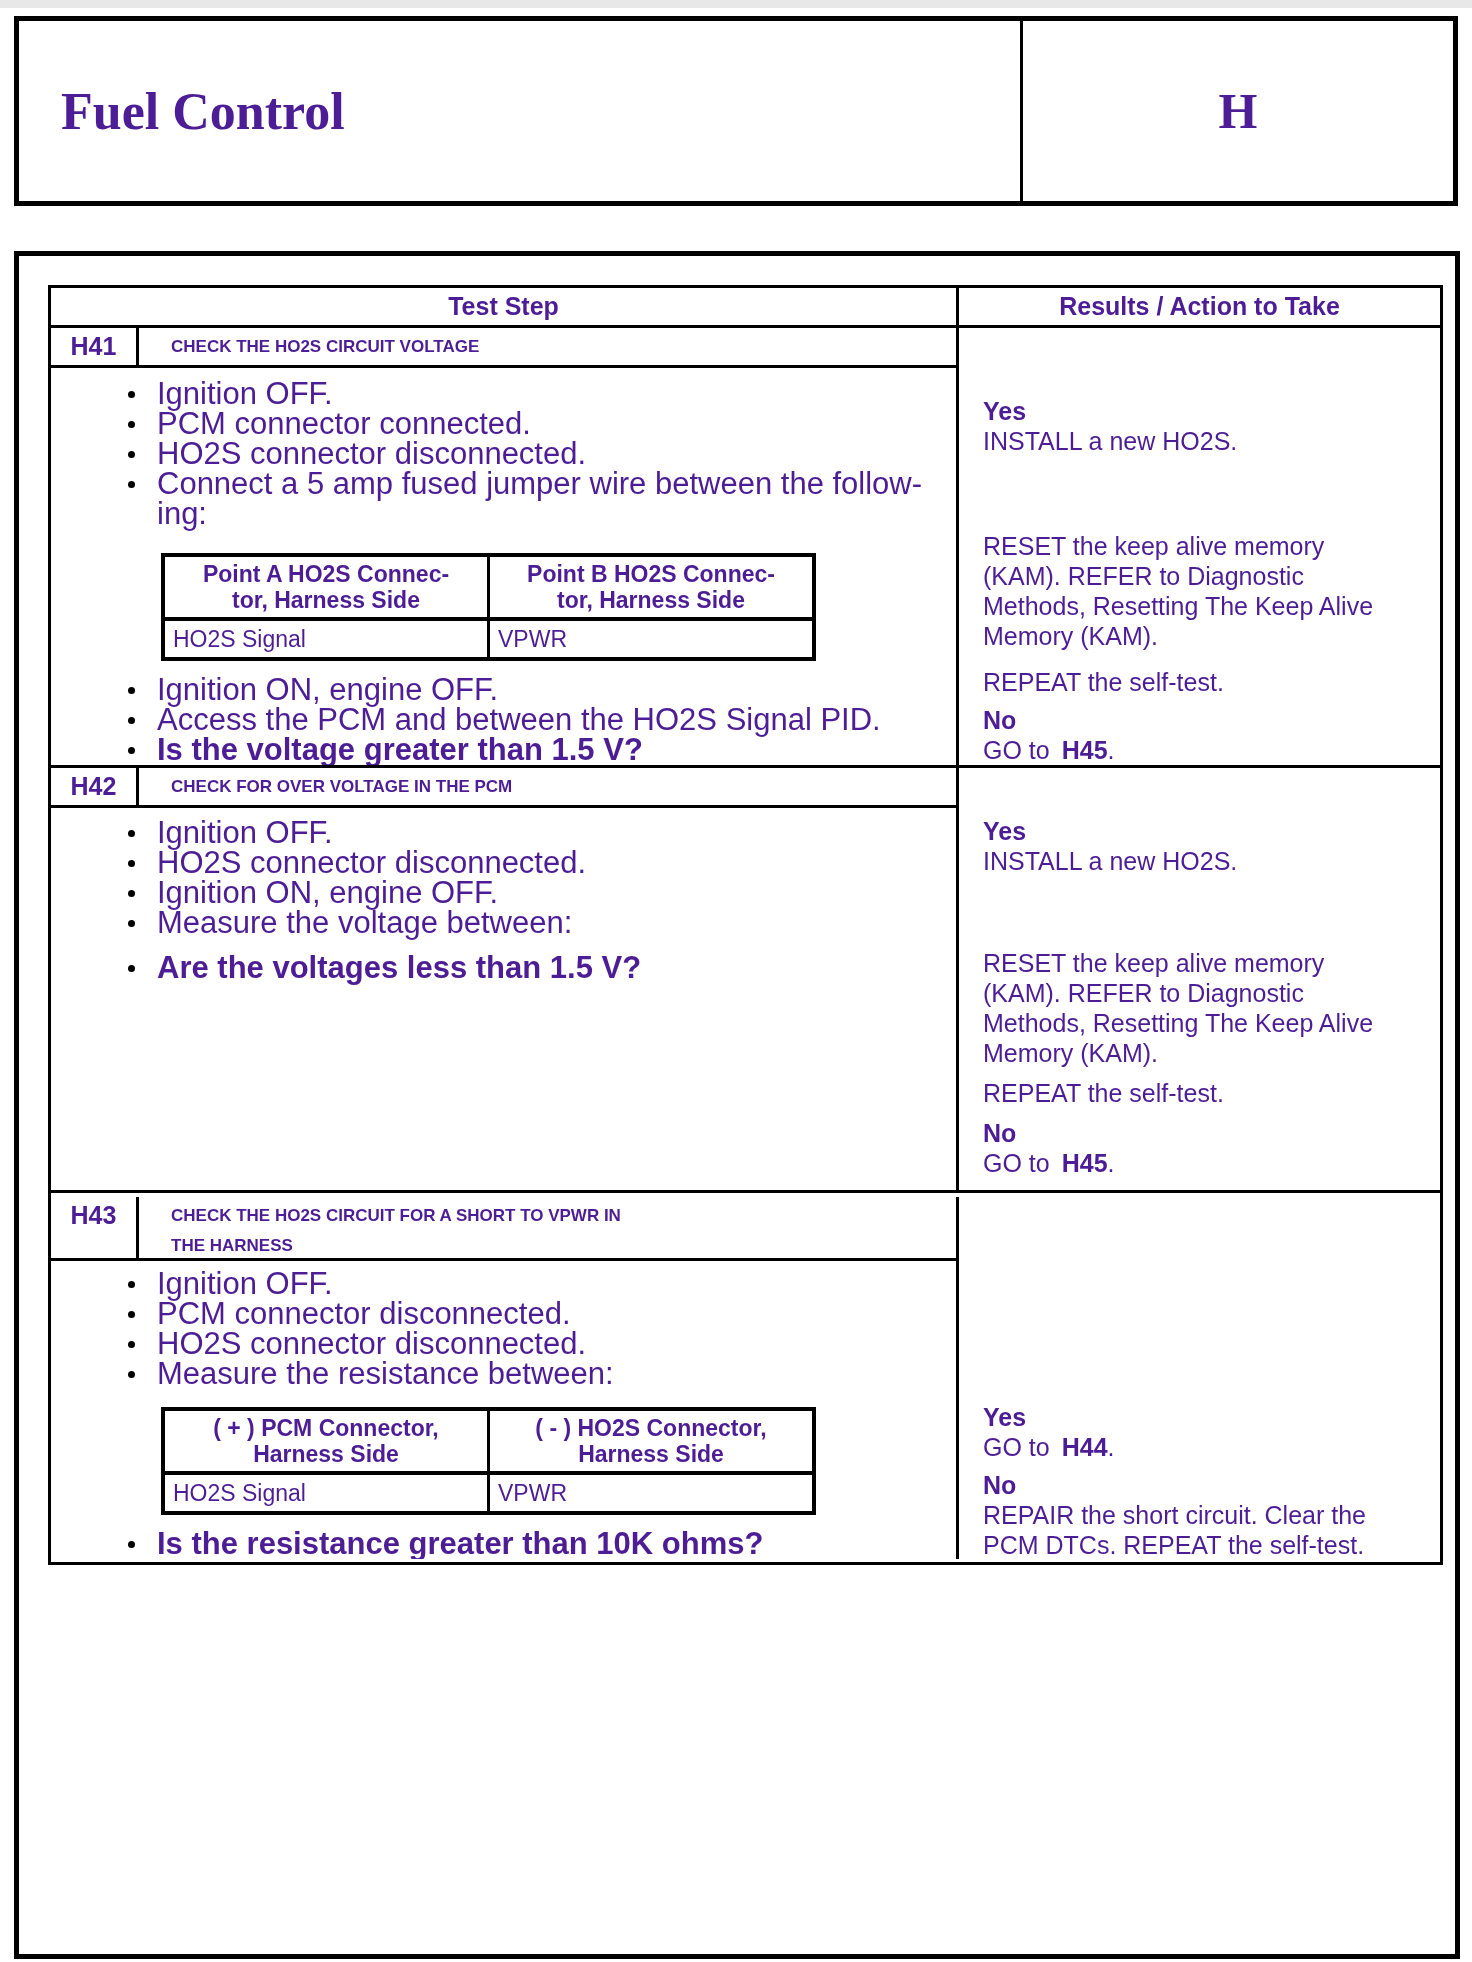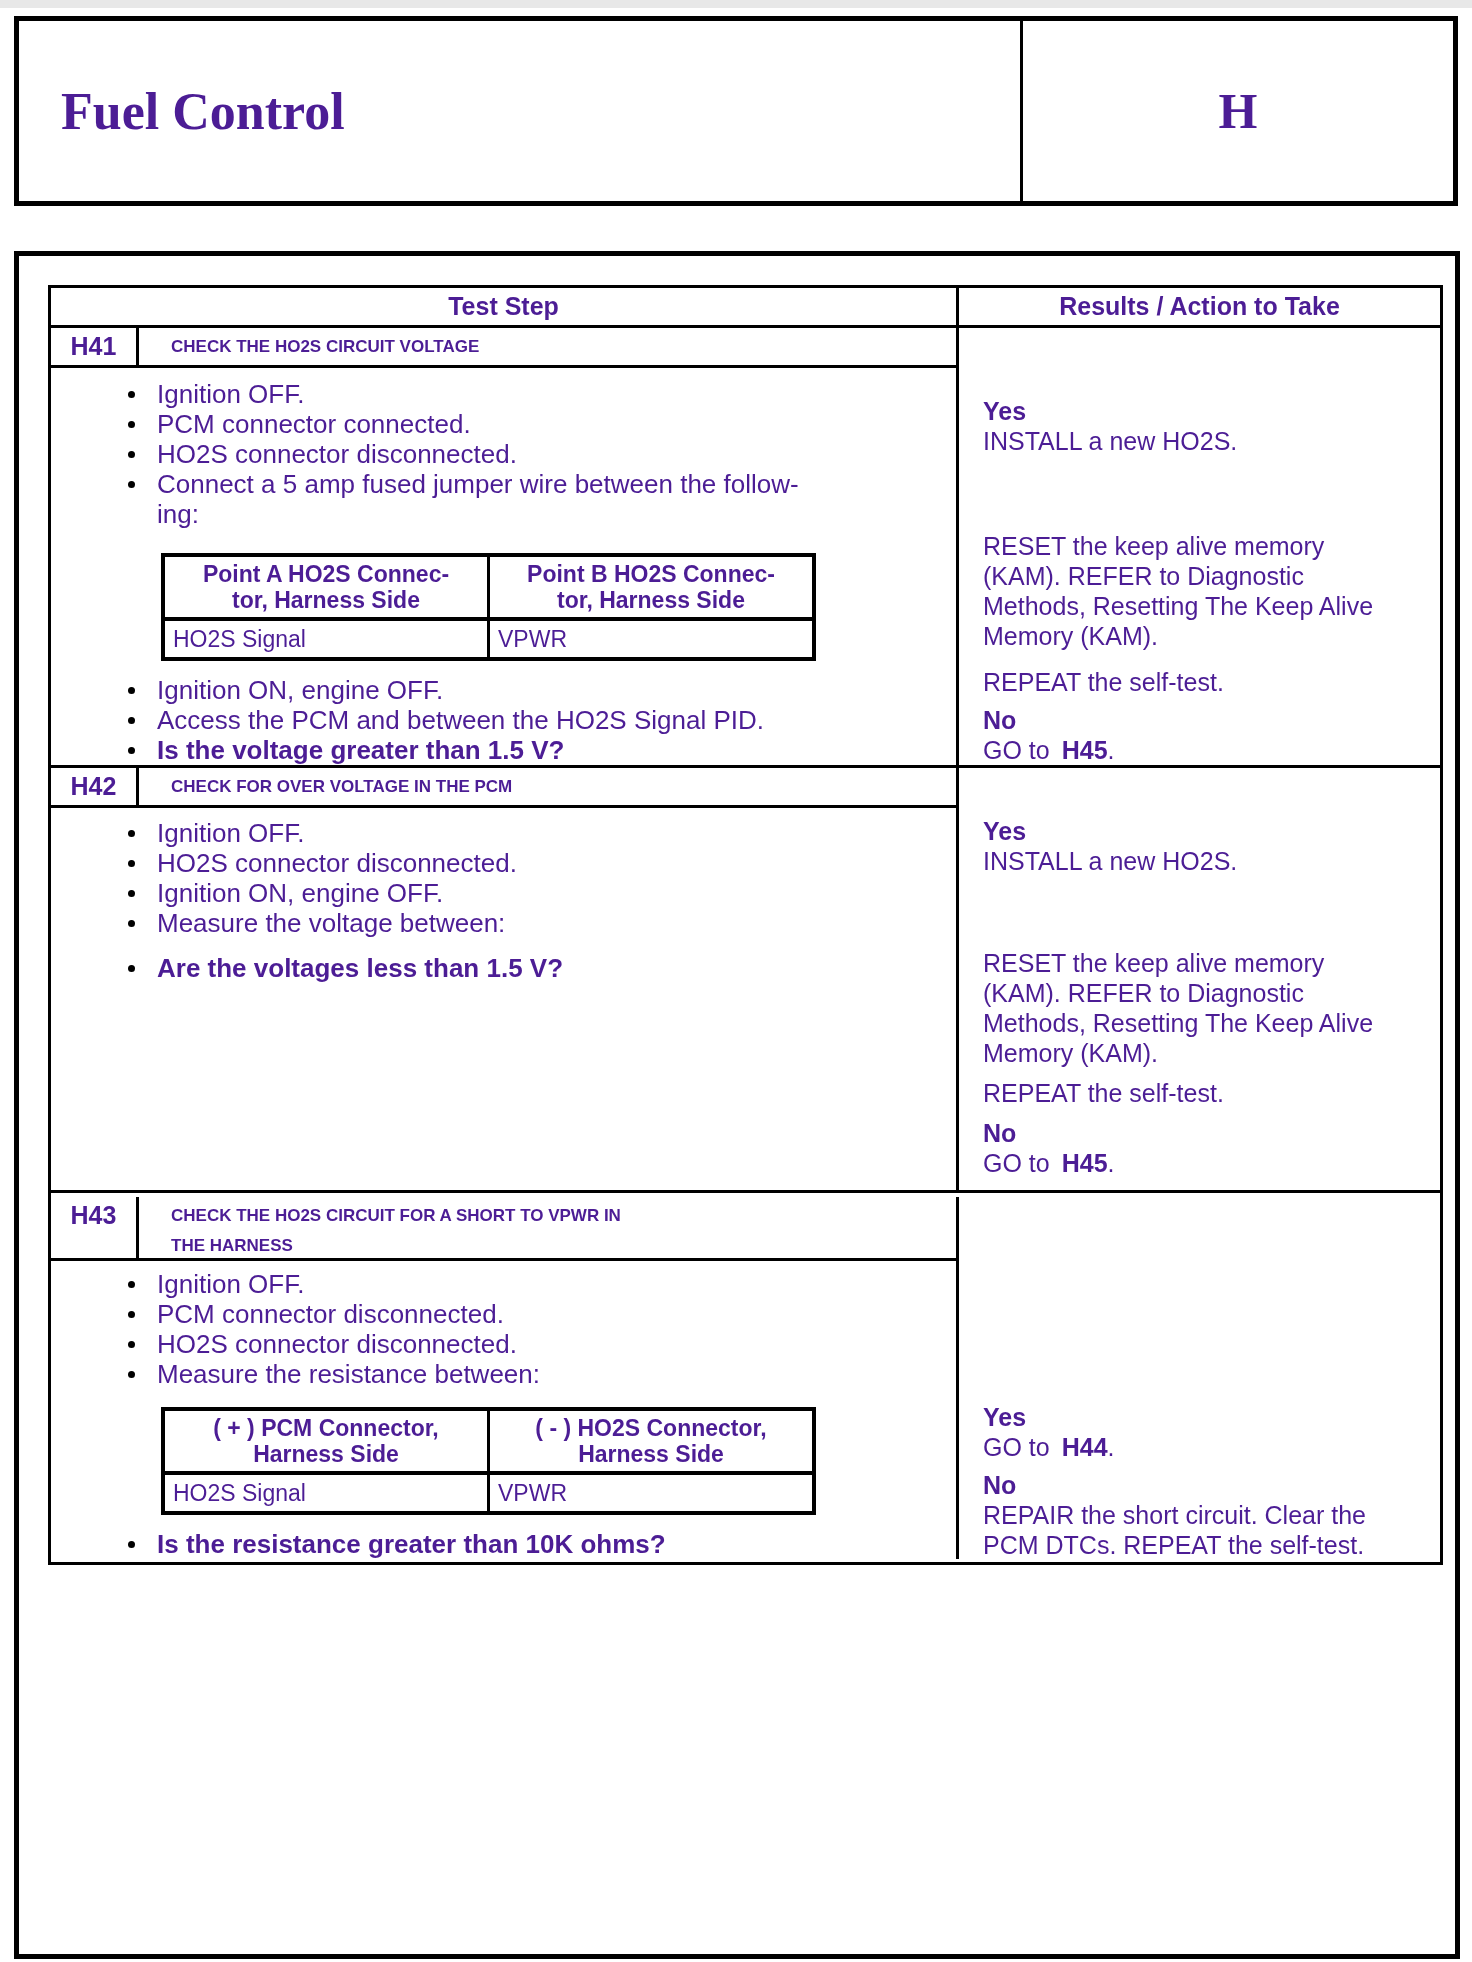--- a/index.html
+++ b/index.html
@@ -53,21 +53,21 @@
   }
   .title-cell {
     flex:1; font-weight:bold; font-size:17px; line-height:30px;
     padding:4px 10px 0 32px; white-space:pre-line;
   }
   .step-body { flex:1; overflow:hidden; }
   .sb-h41 { padding-top:11px; }
   .sb-h42 { padding-top:10px; }
   .sb-h43 { padding-top:8px; }
 
-  ul.blist { list-style:none; padding-left:106px; font-size:26px; }
+  ul.blist { list-style:none; padding-left:106px; font-size:31px; }
   ul.blist li { position:relative; line-height:30px; white-space:pre-line; }
   ul.blist li::before {
     content:""; position:absolute; left:-29px; top:12px;
     width:7px; height:7px; border-radius:50%; background:#000;
   }
   ul.blist li.q { font-weight:bold; }
   .ul2-h41 { margin-top:14px; }
   .q-h42 { margin-top:15px; }
   .q-h43 { margin-top:14px; }
 

